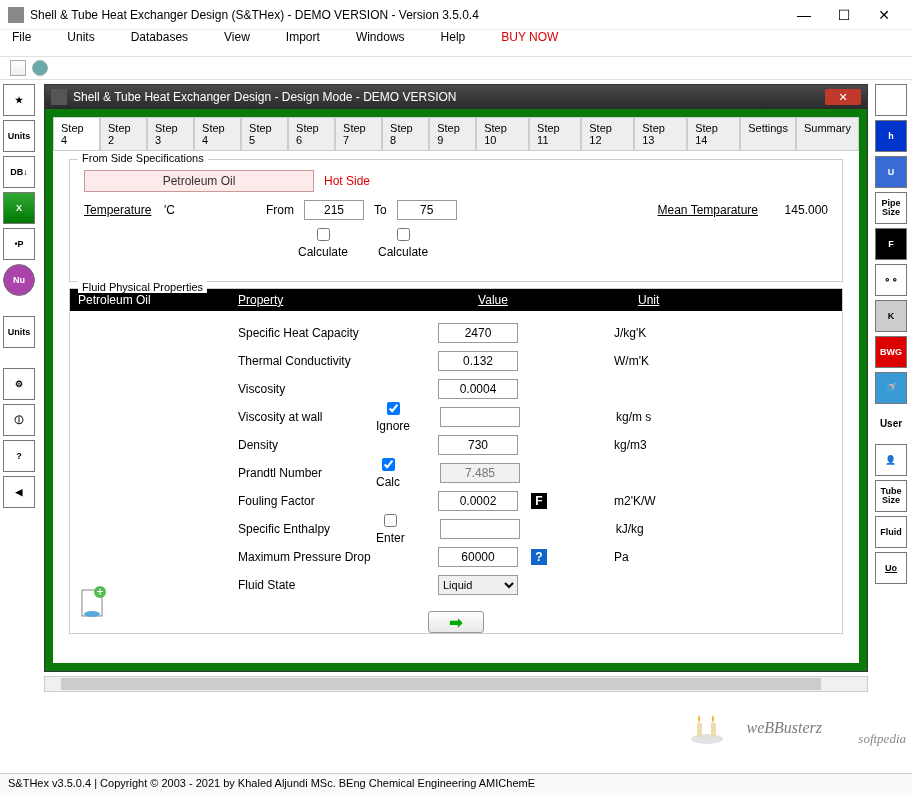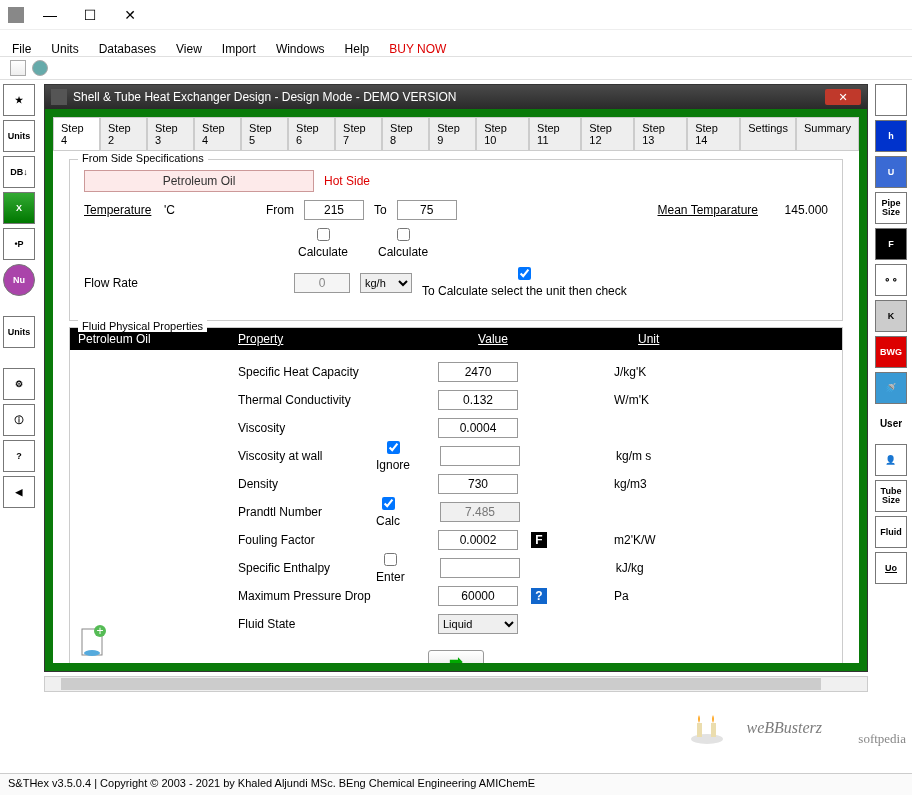--- a/index.html
+++ b/index.html
@@ -2,21 +2,21 @@
 <html><head>
 <meta charset="utf-8">
 <style>
 * { box-sizing: border-box; margin: 0; padding: 0; font-family: "Segoe UI", Tahoma, sans-serif; font-size: 12px; }
 body { background: #fff; width: 912px; height: 795px; overflow: hidden; position: relative; }
 .titlebar { height: 30px; display: flex; align-items: center; padding: 0 8px; border-bottom: 1px solid #eee; }
 .titlebar-icon { width: 16px; height: 16px; margin-right: 6px; }
 .titlebar-text { flex: 1; font-size: 12px; }
 .win-controls { display: flex; }
 .win-btn { width: 40px; height: 28px; display: flex; align-items: center; justify-content: center; font-size: 14px; }
-.menubar { height: 26px; display: flex; align-items: flex-end; padding: 0 12px; gap: 20px; }
+.menubar { height: 26px; display: flex; align-items: flex-start; padding: 0 12px; gap: 36px; }
 .menubar span { cursor: default; }
 .menubar .buy { color: #d00; }
 .toolbar-thin { height: 24px; border-top: 1px solid #e0e0e0; border-bottom: 1px solid #e0e0e0; padding: 2px 10px; display: flex; gap: 6px; align-items: center; }
 .icon16 { width: 16px; height: 16px; border: 1px solid #aaa; }
 .main-area { display: flex; height: 660px; }
 .left-rail, .right-rail { width: 40px; display: flex; flex-direction: column; gap: 4px; padding: 4px 3px; }
 .rail-btn { width: 32px; height: 32px; border: 1px solid #777; background: #fff; display: flex; align-items: center; justify-content: center; font-size: 9px; font-weight: bold; text-align: center; line-height: 1; }
 .rail-gap { height: 12px; }
 .content { flex: 1; display: flex; flex-direction: column; padding: 0 4px; }
 .mdi-window { border: 1px solid #333; margin-top: 4px; height: 588px; display: flex; flex-direction: column; }
@@ -52,31 +52,32 @@
 .prop-row .pextra { width: 30px; margin-left: 6px; display: flex; align-items: center; justify-content: center; }
 .prop-row .punit { margin-left: 60px; }
 .f-badge { background: #000; color: #fff; width: 16px; height: 16px; display: flex; align-items: center; justify-content: center; font-weight: bold; }
 .q-badge { background: #16c; color: #fff; width: 16px; height: 16px; display: flex; align-items: center; justify-content: center; font-weight: bold; }
 .next-btn { width: 56px; height: 22px; background: linear-gradient(#fff,#e8e8e8); border: 1px solid #999; border-radius: 3px; display: flex; align-items: center; justify-content: center; margin: 4px auto 0; }
 .arrow-r { color: #0a0; font-size: 16px; font-weight: bold; }
 .scrollbar-h { height: 16px; background: #f0f0f0; border: 1px solid #ccc; margin-top: 4px; position: relative; }
 .scrollbar-h .thumb { position: absolute; left: 16px; top: 1px; width: 760px; height: 12px; background: #ccc; }
 .watermark { position: absolute; right: 90px; bottom: 50px; display: flex; align-items: center; gap: 19px; opacity: .85; }
 .watermark .wtxt { font-style: italic; font-family: cursive; font-size: 16px; color: #666; }
-.softpedia { position: absolute; right: 6px; bottom: 48px; font-family: cursive; color: #888; font-size: 13px; }
+.softpedia { position: absolute; right: 6px; bottom: 48px; font-family: cursive; font-style: italic; color: #888; font-size: 13px; }
 .statusbar { position: absolute; bottom: 0; left: 0; right: 0; height: 22px; border-top: 1px solid #ccc; padding: 3px 8px; font-size: 11px; background: #fafafa; }
 .sel { height: 20px; border: 1px solid #999; font-size: 11px; }
 </style>
 </head>
 <body>
 
 <div class="titlebar">
   <svg class="titlebar-icon" viewBox="0 0 16 16">
       <rect width="16" height="16" fill="#888"></rect>
     </svg>
+  <div class="titlebar-text">Shell &amp; Tube Heat Exchanger Design (S&amp;THex) - DEMO VERSION - Version 3.5.0.4</div>
   <div class="win-controls">
     <div class="win-btn">—</div>
     <div class="win-btn">☐</div>
     <div class="win-btn">✕</div>
   </div>
 </div>
 
 <div class="menubar">
   <span>File</span>
   <span>Units</span>
@@ -160,29 +161,20 @@
               <div class="row" style="margin-left:214px;gap:30px">
                 <label class="chk">
                     <input type="checkbox" style="">
                     <span>Calculate</span>
                   </label>
                 <label class="chk">
                     <input type="checkbox" style="">
                     <span>Calculate</span>
                   </label>
               </div>
-              <div class="row">
-                <span class="lbl" style="width:200px">Flow Rate</span>
-                <input class="tinput ro" style="width: 56px;" readonly="" value="0">
-                <select class="select-sm"><option>kg/h</option></select>
-                <label class="chk">
-                    <input type="checkbox" checked="" style="">
-                    <span>To Calculate select the unit then check</span>
-                  </label>
-              </div>
             </div>
 
             <div class="groupbox" style="padding:0;position:relative">
               <div class="group-legend">Fluid Physical Properties</div>
               <div class="prop-header">
                 <div class="fluidn">Petroleum Oil</div>
                 <div class="ph" style="width:200px;margin-left:10px">Property</div>
                 <div class="ph" style="width:110px;text-align:center">Value</div>
                 <div class="ph" style="margin-left:90px">Unit</div>
               </div>

